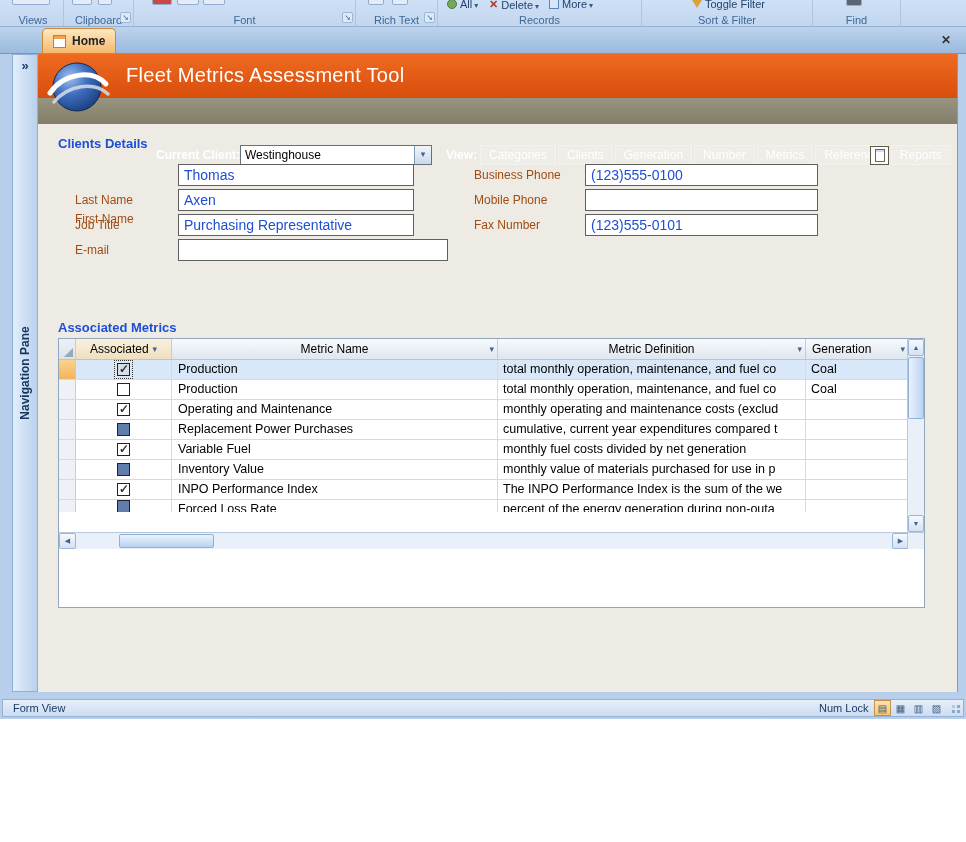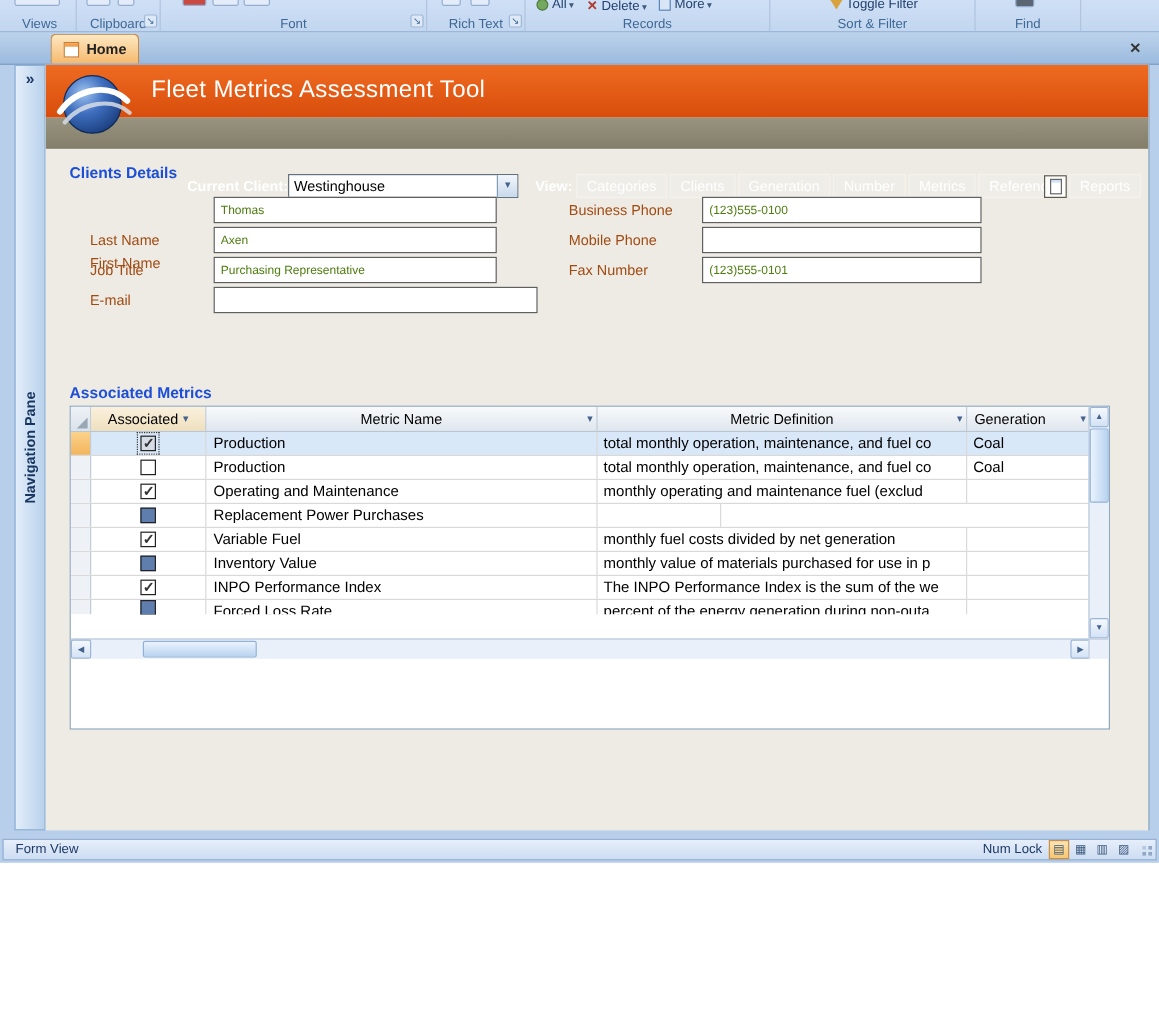--- a/index.html
+++ b/index.html
@@ -55,22 +55,22 @@
                border-left:1px solid #7f9db9; text-align:center; font-size:9px; color:#44628c; line-height:17px; cursor:pointer; }
   .tb-btns { position:absolute; left:442px; top:47px; display:flex; }
   .tb-btn { height:20px; padding:0 8px; margin-right:2px; font-size:12px; color:#fff; display:flex; align-items:center;
             background:rgba(255,255,255,0.12); border:1px solid rgba(255,255,255,0.30); cursor:pointer; white-space:nowrap; }
   .tb-iconbtn { position:absolute; left:832px; top:48px; width:19px; height:19px; background:rgba(255,255,255,0.85);
                 border:1px solid #5d5a4c; display:flex; align-items:center; justify-content:center; cursor:pointer; }
   .page-glyph { width:10px; height:13px; background:#fff; border:1px solid #666; box-shadow:inset 0 2px #cfe0f3; }
 
   .section-title { position:absolute; left:20px; font-size:13px; font-weight:bold; color:#1d4ed8; }
   .f-label { position:absolute; font-size:12px; color:#a14b12; }
-  .f-input { position:absolute; height:22px; border:1px solid #5f5f5f; background:#fff; font-size:10px; padding:2px 5px;
-             font-family:"Liberation Sans", sans-serif; color:#4d7c0f; }
+  .f-input { position:absolute; height:22px; border:1px solid #5f5f5f; background:#fff; font-size:14px; padding:2px 5px;
+             font-family:"Liberation Sans", sans-serif; color:#1d4ed8; }
 
   
   .dtable { position:absolute; left:20px; top:284px; width:867px; height:270px; background:#fff;
             border:1px solid #91a7bd; overflow:hidden; }
   .dt-main { position:absolute; left:0; top:0; width:850px; height:210px; }
   .dt-head { display:flex; height:21px; background:linear-gradient(#f8fafc,#dfe6ee); border-bottom:1px solid #b9c5d2; }
   .hc { position:relative; border-right:1px solid #c3cdd8; font-size:12px; color:#000;
         display:flex; align-items:center; justify-content:center; cursor:pointer; }
   .hc .arr { position:absolute; right:3px; font-size:9px; color:#44628c; }
   .hc-assoc { background:linear-gradient(#faf1dd,#eedfbe); }
@@ -298,29 +298,30 @@
     <div class="cell c-name">Production</div>
     <div class="cell c-def">total monthly operation, maintenance, and fuel co</div>
     <div class="cell c-gen">Coal</div>
   </div>
             <div class="trow row-normal">
     <div class="cell c-sel"></div>
     <div class="cell c-assoc">
       <span class="cb cb-checked"></span>
     </div>
     <div class="cell c-name">Operating and Maintenance</div>
-    <div class="cell c-def">monthly operating and maintenance fuel (exclud</div>
+    <div class="cell c-def">monthly operating and maintenance costs (exclud</div>
     <div class="cell c-gen"></div>
   </div>
             <div class="trow row-normal">
     <div class="cell c-sel"></div>
     <div class="cell c-assoc">
       <span class="cb cb-filled"></span>
     </div>
     <div class="cell c-name">Replacement Power Purchases</div>
+    <div class="cell c-def">cumulative, current year expenditures compared t</div>
     <div class="cell c-gen"></div>
   </div>
             <div class="trow row-normal">
     <div class="cell c-sel"></div>
     <div class="cell c-assoc">
       <span class="cb cb-checked"></span>
     </div>
     <div class="cell c-name">Variable Fuel</div>
     <div class="cell c-def">monthly fuel costs divided by net generation</div>
     <div class="cell c-gen"></div>

